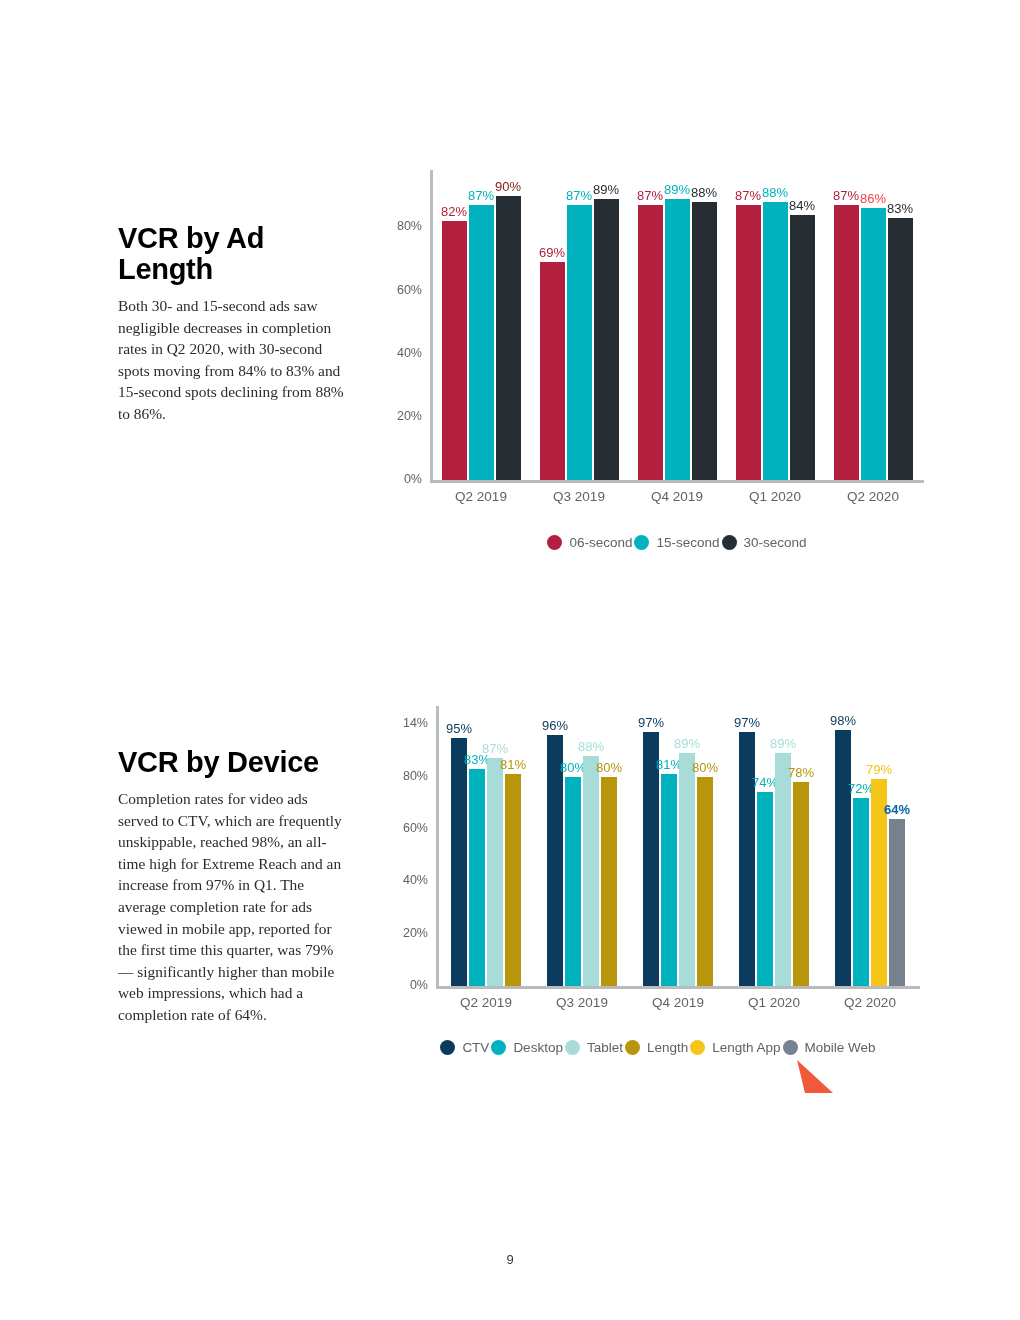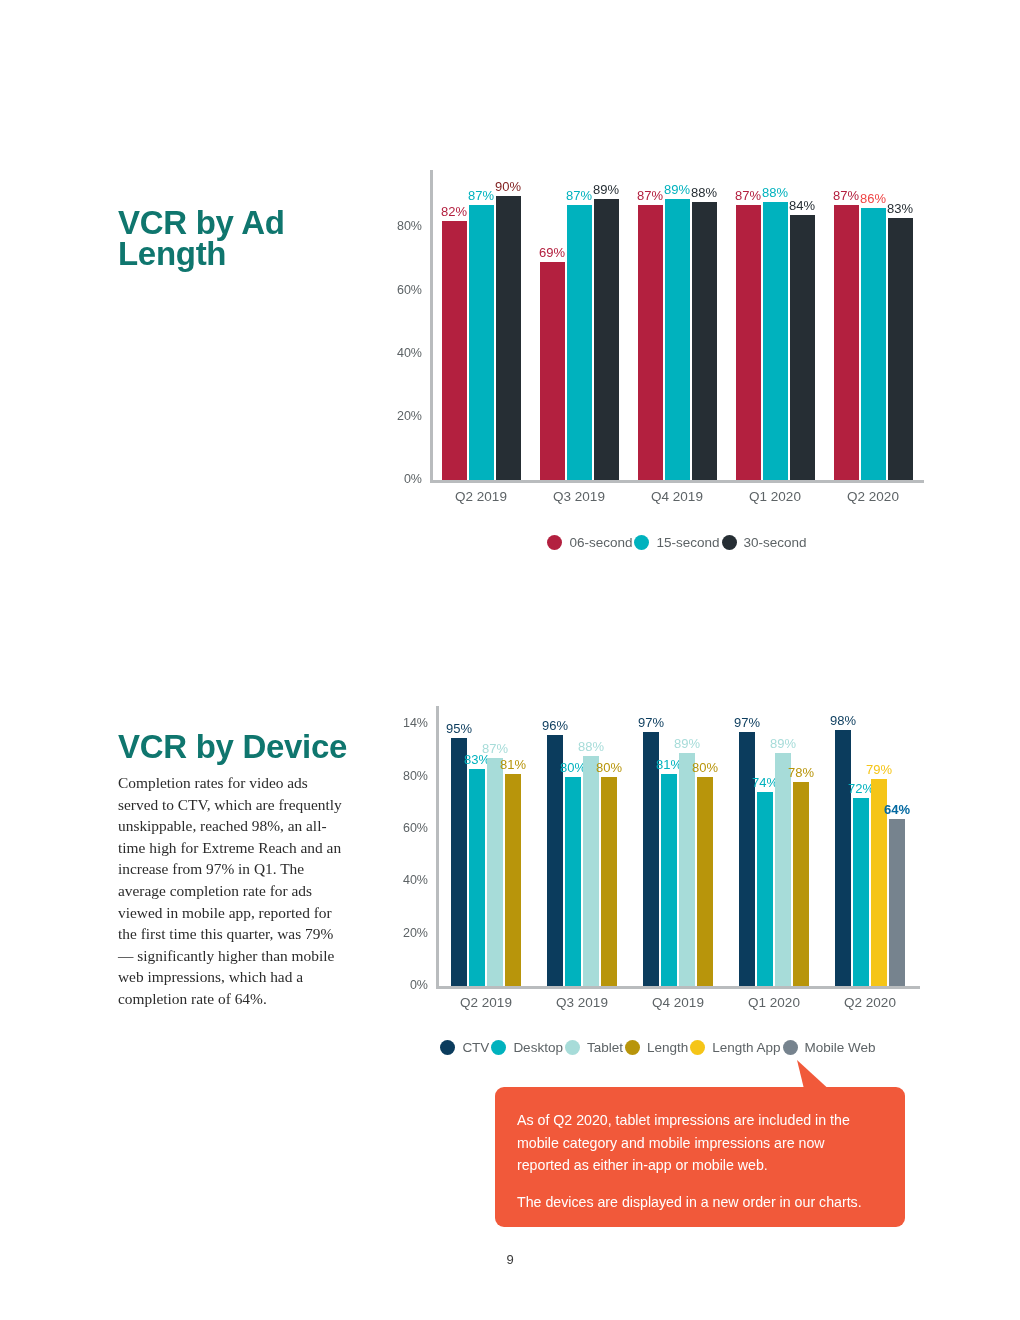--- a/index.html
+++ b/index.html
@@ -23,25 +23,25 @@
 
   
   .text-col {
     position: absolute;
     width: 232px;
     left: 118px;
   }
   .sec-title {
     font-family: "Liberation Sans", sans-serif;
     font-weight: bold;
-    font-size: 33px;
+    font-size: 29px;
     line-height: 31px;
     letter-spacing: -0.3px;
-    color: #0f766e;
-    margin: 0 0 10px 0;
+    color: #000000;
+    margin: 16px 0 10px 0;
   }
   .sec-body {
     font-family: "Liberation Serif", serif;
     font-size: 15.4px;
     line-height: 21.6px;
     color: #2b2b2b;
     margin: 0;
   }
 
   #block-ad-length { top: 207px; }
@@ -158,20 +158,21 @@
     font-family: "Liberation Sans", sans-serif;
   }
 </style>
 </head>
 <body>
 
 <div class="page">
 
   <div class="text-col" id="block-ad-length">
     <h2 class="sec-title">VCR by Ad Length</h2>
+    <p class="sec-body">Both 30- and 15-second ads saw negligible decreases in completion rates in Q2 2020, with 30-second spots moving from 84% to 83% and 15-second spots declining from 88% to 86%.</p>
   </div>
 
   <div class="text-col" id="block-device">
     <h2 class="sec-title">VCR by Device</h2>
     <p class="sec-body">Completion rates for video ads served to CTV, which are frequently unskippable, reached 98%, an all-time high for Extreme Reach and an increase from 97% in Q1. The average completion rate for ads viewed in mobile app, reported for the first time this quarter, was 79% — significantly higher than mobile web impressions, which had a completion rate of 64%.</p>
   </div>
 
   <div class="chart" id="chart-ad-length" style="left:388px; top:160px; width:545px; height:410px;">
     <div class="plot" id="plot1" style="left:44px; top:20px; width:490px; height:300px;">
         <div class="axis-line-y" style="left: -2px; top: -10px; width: 3px; height: 310px;"></div>
@@ -313,20 +314,16 @@
         <div class="legend-item">
           <span class="legend-dot" style="background: rgb(118, 131, 142);"></span>
           <span class="legend-label">Mobile Web</span>
         </div>
       </div>
   </div>
 
   <svg id="callout-tail" viewBox="0 0 40 34">
     <polygon points="2,0 38,33 10,33" fill="#f1593a"></polygon>
   </svg>
-  <div id="callout-box">
-    <p class="callout-p">As of Q2 2020, tablet impressions are included in the mobile category and mobile impressions are now reported as either in-app or mobile web.</p>
-    <p class="callout-p">The devices are displayed in a new order in our charts.</p>
-  </div>
 
   <div id="page-number">9</div>
 
 </div>
 
 </body></html>

